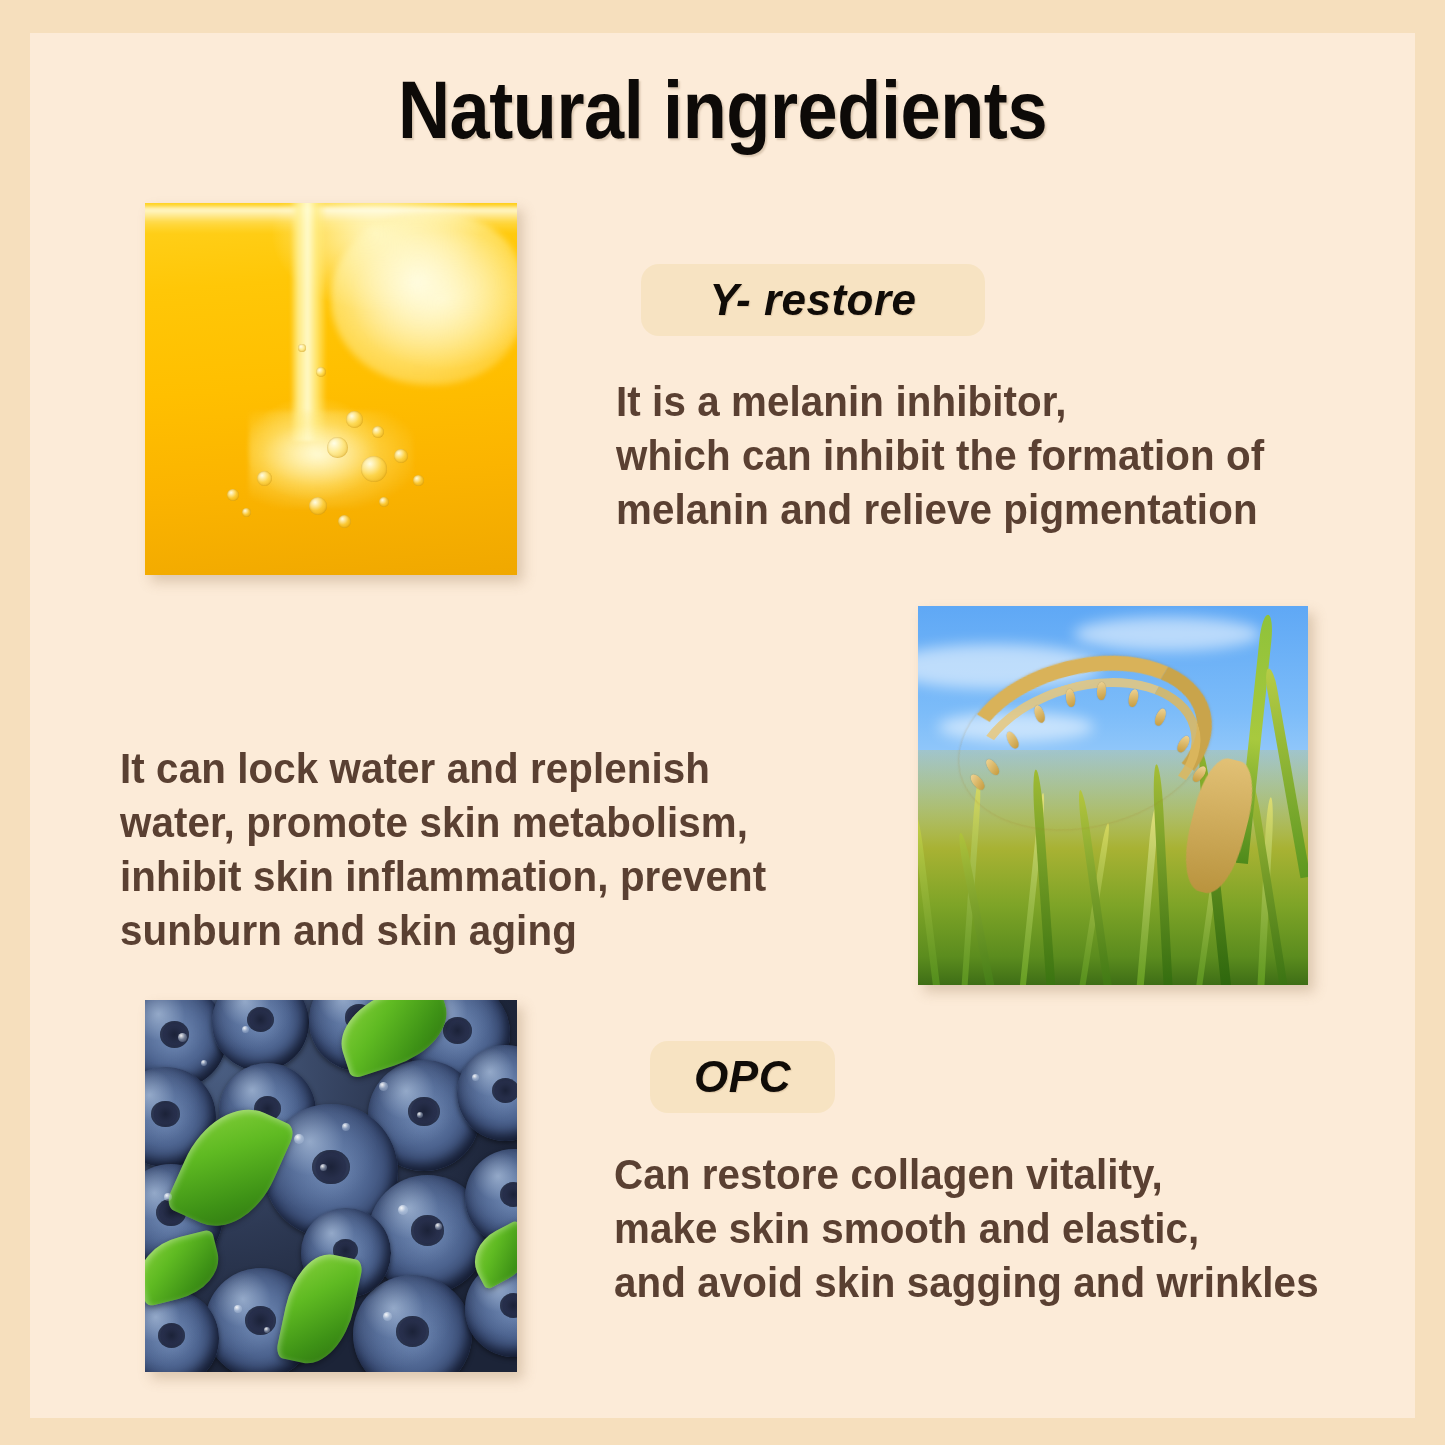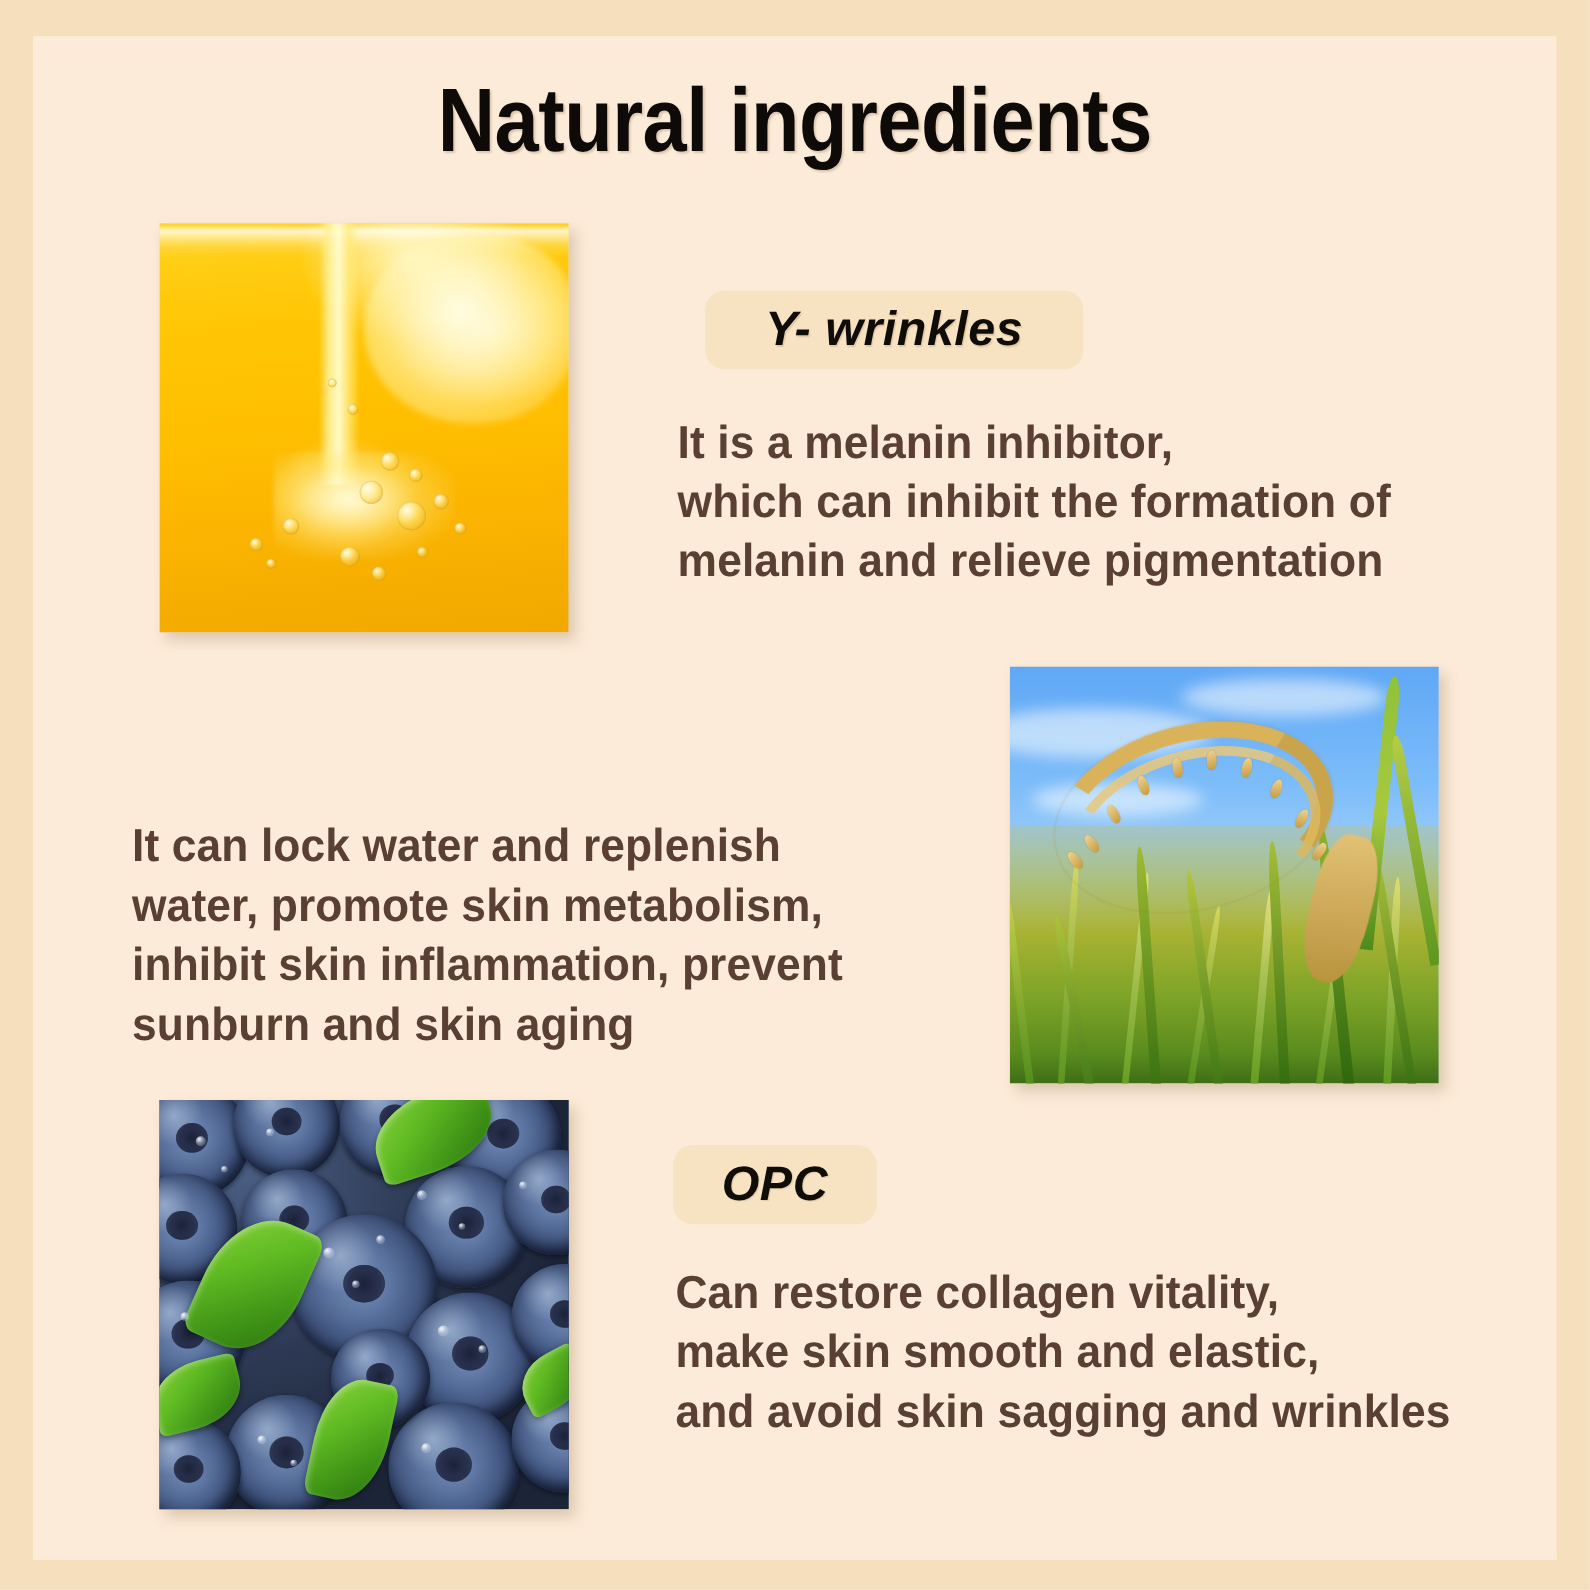--- a/index.html
+++ b/index.html
@@ -207,21 +207,21 @@
     font-size:44px;
     letter-spacing:0.5px;
   }
   .badge-sativa {
     left:147px; top:638px; width:405px; height:74px;
     justify-content:center;
     font-size:45px;
     letter-spacing:0.5px;
   }
   .badge-opc {
-    left:612px; top:1041px; width:185px; height:72px;
+    left:650px; top:1041px; width:185px; height:72px;
     justify-content:center;
     font-size:44px;
     letter-spacing:0.5px;
   }
 
   
   .body-text {
     position:absolute;
     font-family:"Liberation Sans Narrow","Liberation Sans", sans-serif;
     font-weight:bold;
@@ -265,21 +265,21 @@
       <div class="bub" style="left:44%;top:79%;width:18px;height:18px;"></div>
       <div class="bub" style="left:52%;top:84%;width:13px;height:13px;"></div>
       <div class="bub" style="left:63%;top:79%;width:10px;height:10px;"></div>
       <div class="bub" style="left:72%;top:73%;width:11px;height:11px;"></div>
       <div class="bub" style="left:41%;top:38%;width:8px;height:8px;"></div>
       <div class="bub" style="left:46%;top:44%;width:10px;height:10px;"></div>
     </div>
   </div>
 
   <div class="badge badge-oryzanol">
-    <span>Y- wrinkles</span>
+    <span>Y- restore</span>
   </div>
 
   <div class="body-text text-oryzanol">
     <span class="ln">It is a melanin inhibitor,</span>
     <span class="ln">which can inhibit the formation of</span>
     <span class="ln">melanin and relieve pigmentation</span>
   </div>
 
 
   <div class="body-text text-sativa">

